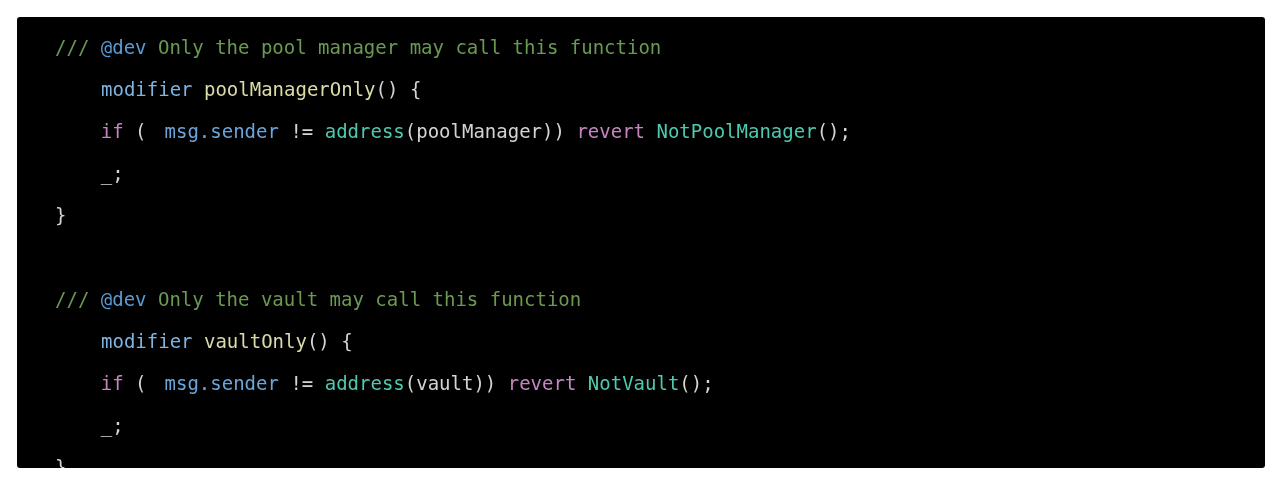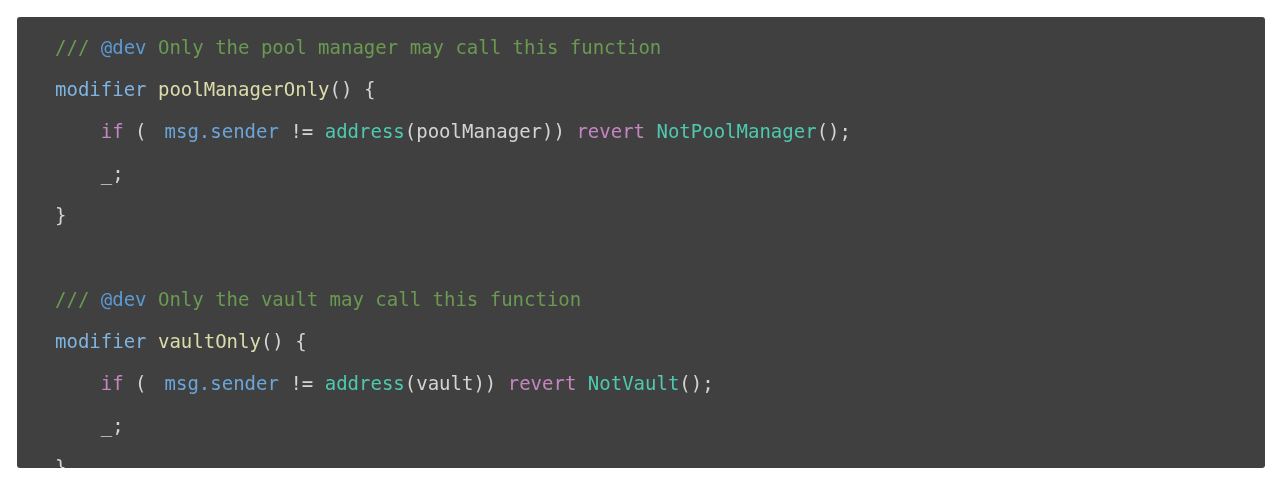--- a/index.html
+++ b/index.html
@@ -21,21 +21,21 @@
     height: 482px;
     background: #ffffff;
   }
 
   .code-block {
     position: absolute;
     left: 17px;
     top: 17px;
     width: 1248px;
     height: 451px;
-    background: #404040;
+    background: #000000;
     border-radius: 3px;
     box-sizing: border-box;
     padding: 9px 0 9px 0;
     overflow: hidden;
   }
 
   .code-lines {
     display: block;
     font-family: "DejaVu Sans Mono", "Liberation Mono", monospace;
     font-size: 19px;
@@ -52,21 +52,21 @@
     color: #d4d4d4;
   }
 
   .code-line.blank {
     color: transparent;
   }
 
   
   .tok-comment   { color: #6a9a52; }
   .tok-natspec   { color: #5b9bd5; }
-  .tok-keyword   { color: #7fb4e0; }
+  .tok-keyword   { color: #7fb4e0; margin-left: 46px; }
   .tok-funcname  { color: #dcdcaa; margin-top: 41px; }
   .tok-control   { color: #c586c0; }
   .tok-type      { color: #4ec9b0; margin-top: 41px; }
   .tok-var       { color: #6ba5d9; margin-left: 18px; }
   .tok-punct     { color: #d4d4d4; }
 </style>
 </head>
 <body>
 
 <div class="page">

